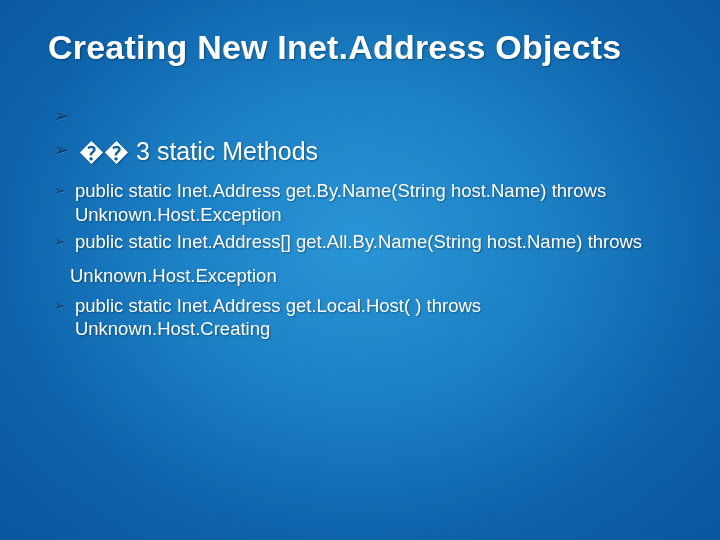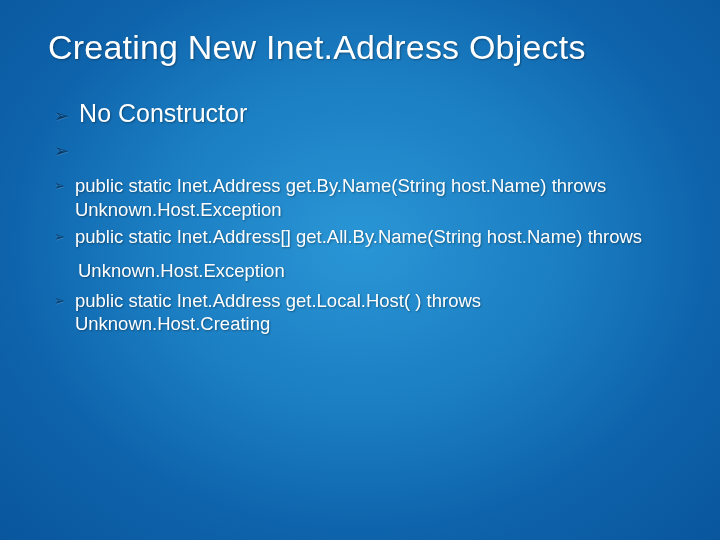--- a/index.html
+++ b/index.html
@@ -13,21 +13,21 @@
   .slide {
     width: 720px;
     height: 540px;
     background: radial-gradient(ellipse at 50% 45%, #2a96d6 0%, #1b7ec2 40%, #0e63ab 70%, #09569d 100%);
     color: #ffffff;
     box-sizing: border-box;
     position: relative;
   }
   .title {
     font-size: 34px;
-    font-weight: 400;
+    font-weight: 700;
     color: #ffffff;
     padding: 28px 18px 0 48px;
     letter-spacing: 0.2px;
     text-shadow: 1px 1px 2px rgba(0,0,0,0.4);
   }
   .content {
     padding: 32px 50px 0 54px;
   }
   .row {
     display: flex;
@@ -47,21 +47,21 @@
     margin-left: 0px;
     margin-bottom: 4px;
   }
   .lvl2 .arrow {
     font-size: 13px;
     margin-top: 4px;
   }
   .cont {
     font-size: 18.5px;
     line-height: 1.28;
-    margin-left: 24px;
+    margin-left: 16px;
     margin-top: 10px;
     margin-bottom: 6px;
   }
   .arrow {
     flex: 0 0 auto;
     margin-right: 10px;
     color: #0a3a66;
     text-shadow: 0 1px 0 rgba(255,255,255,0.15);
   }
   .txt {
@@ -74,25 +74,25 @@
 
 <div class="slide">
   <div class="title">
     <span class="txt">Creating New Inet.Address Objects</span>
   </div>
 
   <div class="content">
 
     <div class="row lvl1">
       <span class="arrow">➢</span>
-      <span class="txt">No Constructor</span>
     </div>
 
     <div class="row lvl1">
       <span class="arrow">➢</span>
+      <span class="txt">�� 3 static Methods</span>
     </div>
 
     <div class="gap-md"></div>
 
     <div class="row lvl2">
       <span class="arrow">➢</span>
       <span class="txt">public static Inet.Address get.By.Name(String host.Name) throws Unknown.Host.Exception</span>
     </div>
 
     <div class="row lvl2">

